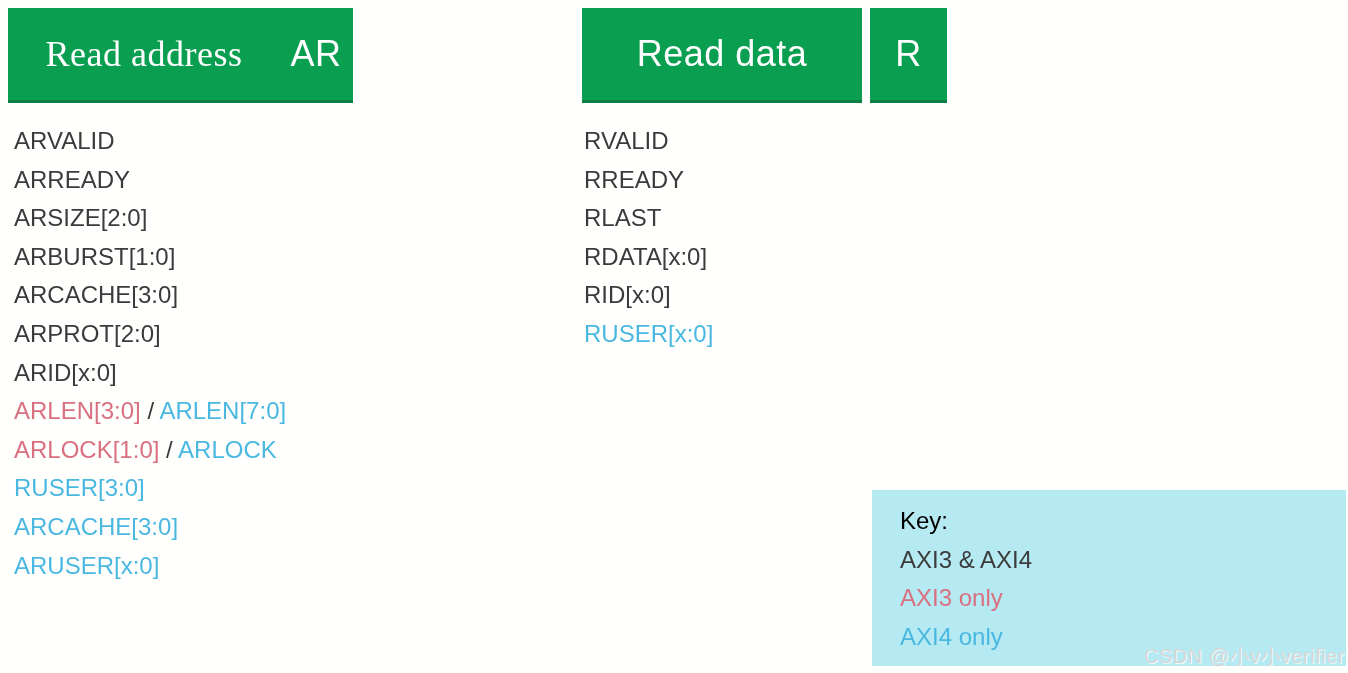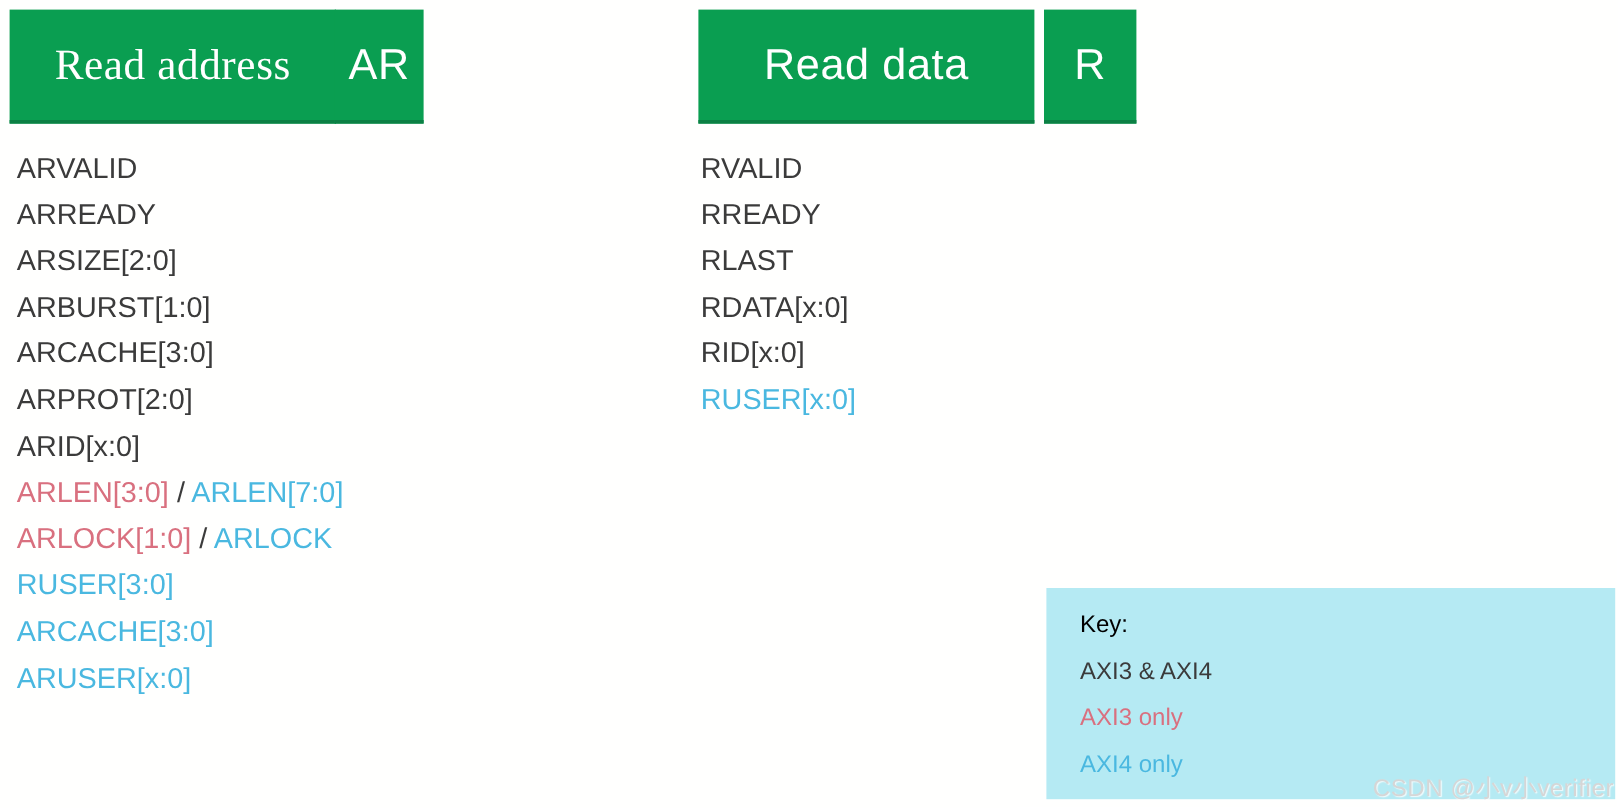--- a/index.html
+++ b/index.html
@@ -53,21 +53,21 @@
   .v-axi3 { color: var(--axi3-pink); }
   .v-axi4 { color: var(--axi4-blue); }
   .key-box {
     position: absolute;
     left: 872px;
     top: 490px;
     width: 474px;
     height: 176px;
     background: var(--key-background);
     padding: 12px 0 10px 28px;
-    font-size: 20px;
+    font-size: 24px;
   }
   .key-row {
     height: 38.6px;
     line-height: 38.6px;
   }
   .watermark {
     position: absolute;
     right: 3px;
     bottom: 3px;
     font-size: 20px;

